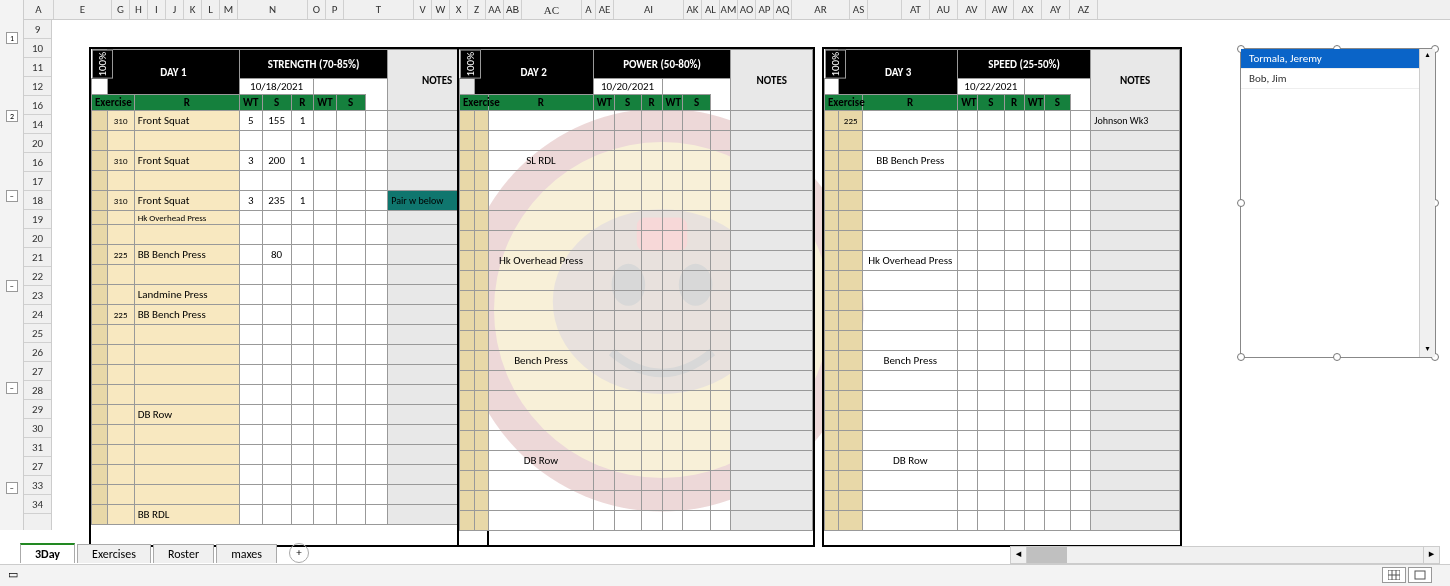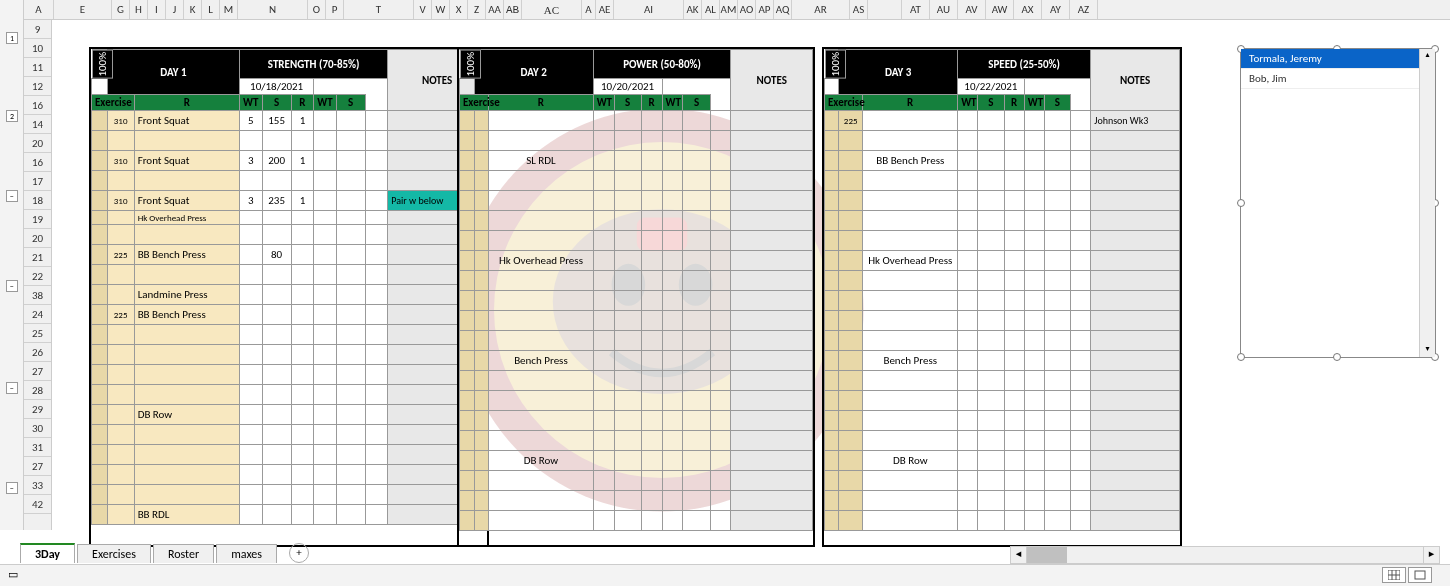--- a/index.html
+++ b/index.html
@@ -309,32 +309,32 @@
     <div class="row-hdr">16</div>
     <div class="row-hdr">14</div>
     <div class="row-hdr">20</div>
     <div class="row-hdr">16</div>
     <div class="row-hdr">17</div>
     <div class="row-hdr">18</div>
     <div class="row-hdr">19</div>
     <div class="row-hdr">20</div>
     <div class="row-hdr">21</div>
     <div class="row-hdr">22</div>
-    <div class="row-hdr">38</div>
+    <div class="row-hdr">23</div>
     <div class="row-hdr">24</div>
     <div class="row-hdr">25</div>
     <div class="row-hdr">26</div>
     <div class="row-hdr">27</div>
     <div class="row-hdr">28</div>
     <div class="row-hdr">29</div>
     <div class="row-hdr">30</div>
     <div class="row-hdr">31</div>
     <div class="row-hdr">27</div>
     <div class="row-hdr">33</div>
-    <div class="row-hdr">42</div>
+    <div class="row-hdr">34</div>
   </div>
 
 <div class="grid-area">
 
   <svg class="watermark" viewBox="0 0 100 100">
     <circle cx="50" cy="50" r="48" fill="#8b0000"></circle>
     <circle cx="50" cy="50" r="40" fill="#d4a000"></circle>
     <ellipse cx="50" cy="48" rx="26" ry="22" fill="#6b4020"></ellipse>
     <ellipse cx="42" cy="44" rx="4" ry="5" fill="#000"></ellipse>
     <ellipse cx="58" cy="44" rx="4" ry="5" fill="#000"></ellipse>
@@ -429,21 +429,21 @@
           <tr>
             <td class="tan-strip" style="height:20px"></td>
             <td class="cream" style="font-size:9px">310</td>
             <td class="cream" style="text-align:left;">Front Squat</td>
             <td>3</td>
             <td>235</td>
             <td>1</td>
             <td></td>
             <td></td>
             <td></td>
-            <td style="background:#14b8a6;text-align:left;font-size:10px">Pair w below</td>
+            <td style="background:#0f766e;text-align:left;font-size:10px">Pair w below</td>
           </tr>
           <tr>
             <td class="tan-strip" style="height:14px"></td>
             <td class="cream" style="font-size:9px"></td>
             <td class="cream" style="text-align:left;font-size:9px">Hk Overhead Press</td>
             <td></td>
             <td></td>
             <td></td>
             <td></td>
             <td></td>

